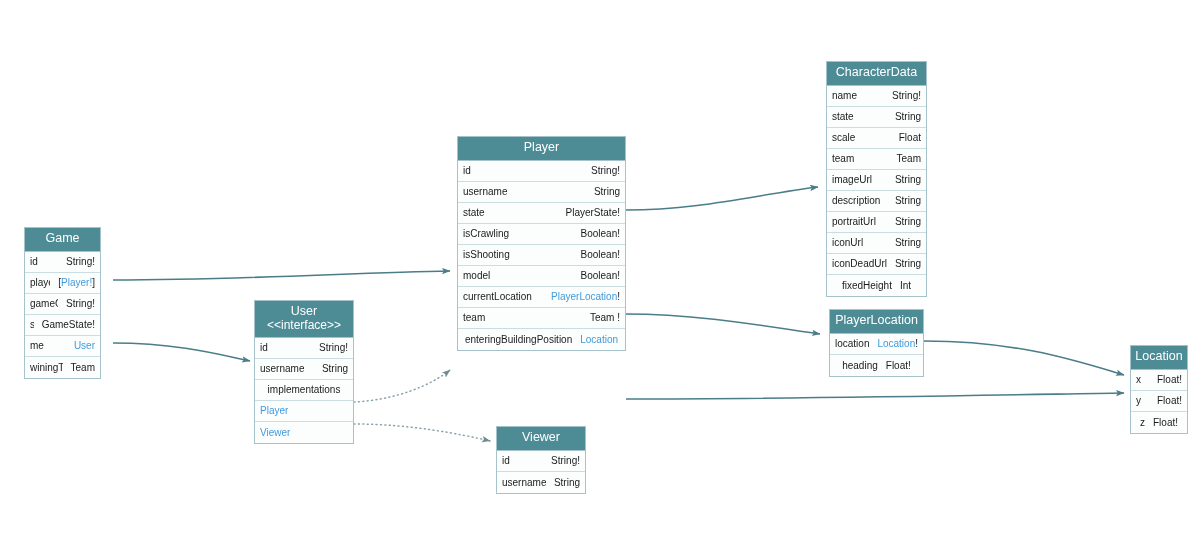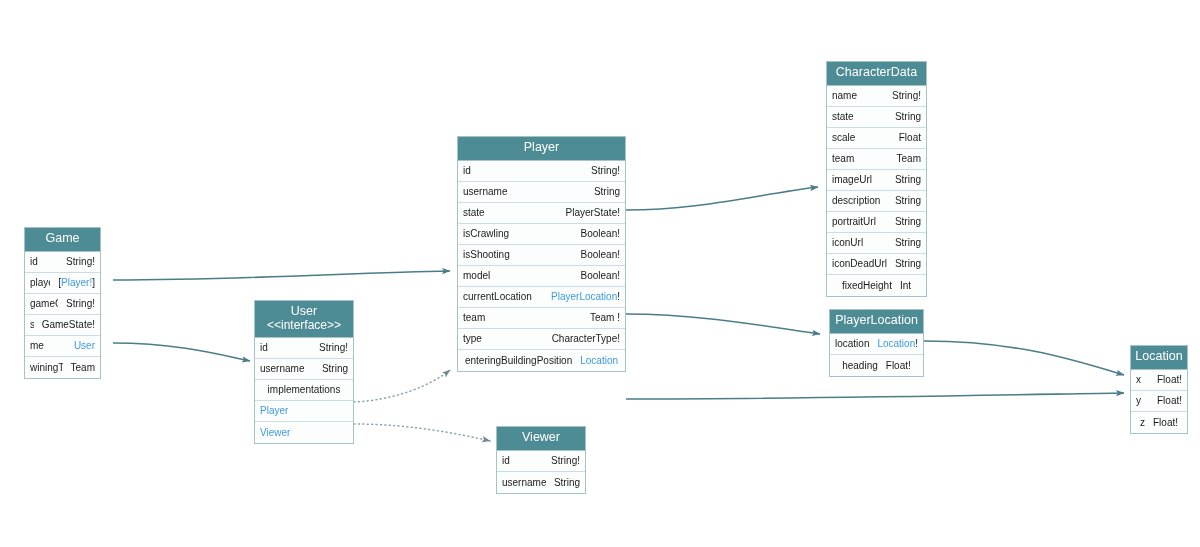--- a/index.html
+++ b/index.html
@@ -194,24 +194,20 @@
     </div>
     <div class="row">
       <span class="fname">currentLocation</span>
       <span class="ftype"><span class="type-ref">PlayerLocation</span><span class="bang">!</span></span>
     </div>
     <div class="row">
       <span class="fname">team</span>
       <span class="ftype type-plain">Team !</span>
     </div>
     <div class="row">
-      <span class="fname">type</span>
-      <span class="ftype type-plain">CharacterType!</span>
-    </div>
-    <div class="row">
       <span class="fname">enteringBuildingPosition</span>
       <span class="ftype type-ref">Location</span>
     </div>
   </div>
 
   <div class="entity" style="left:496px; top:426px; width:90px;">
     <div class="entity-header">Viewer</div>
     <div class="row">
       <span class="fname">id</span>
       <span class="ftype type-plain">String!</span>

